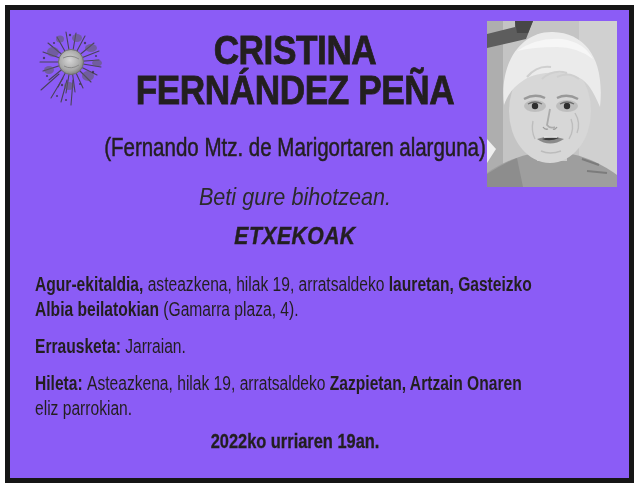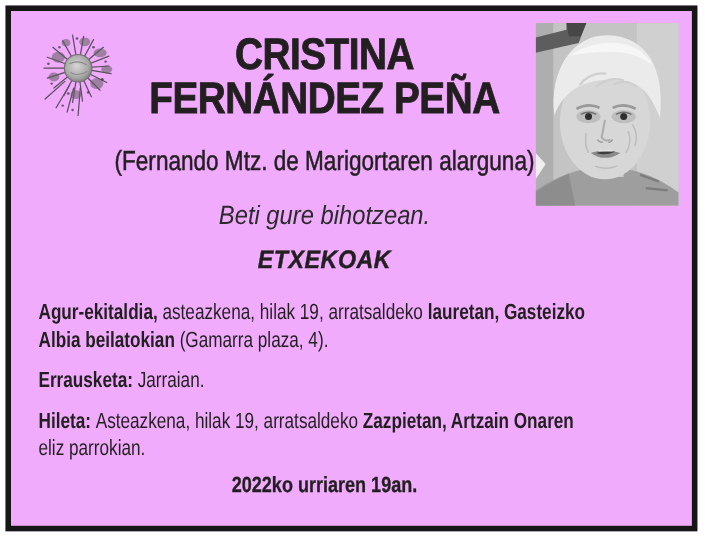--- a/index.html
+++ b/index.html
@@ -7,21 +7,21 @@
     --border:#161616;
   }
   html,body{margin:0;padding:0;}
   body{
     width:641px;height:494px;position:relative;background:#ffffff;
     font-family:"Liberation Sans",sans-serif;color:var(--text);
     overflow:hidden;
   }
   .notice{
     position:absolute;left:5px;top:5px;width:619px;height:468px;
-    border:5px solid var(--border);background:#f0abfc;
+    border:5px solid var(--border);background:#8b5cf6;
   }
   .abs{position:absolute;}
   
   .flower{left:23px;top:16px;width:78px;height:88px;}
   
   .portrait{left:477px;top:11px;width:130px;height:166px;}
   
   .center-col{left:0;width:570px;text-align:center;}
   .name{
     top:20px;font-size:40px;line-height:40px;font-weight:700;

